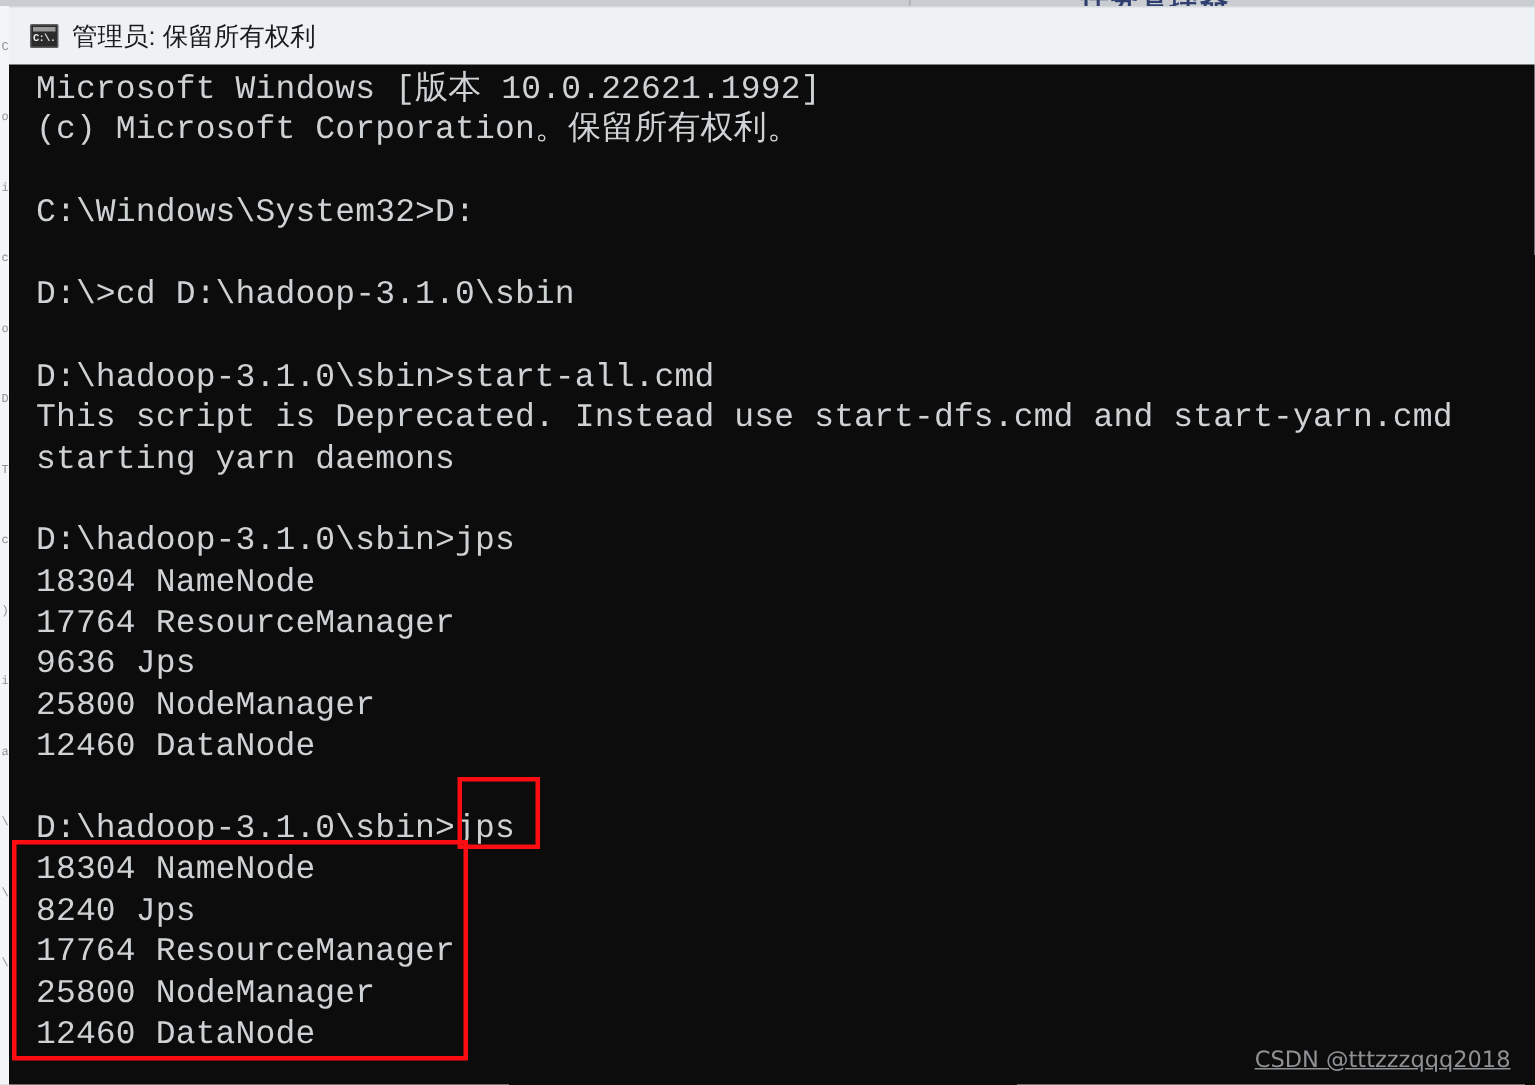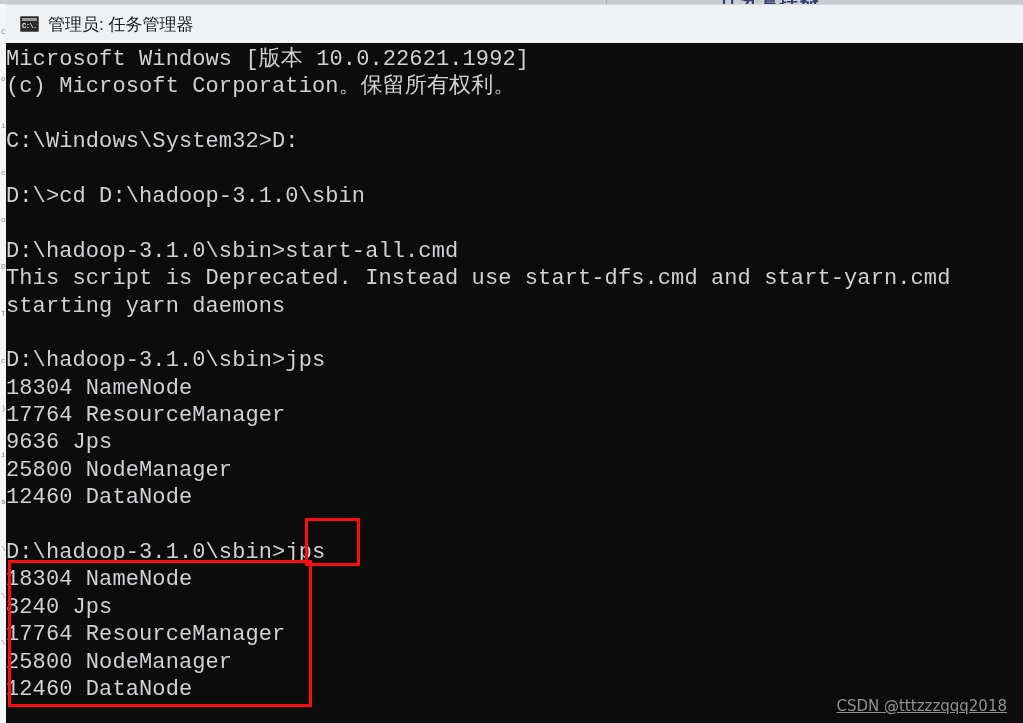--- a/index.html
+++ b/index.html
@@ -134,20 +134,21 @@
     font-family: "Liberation Mono", monospace;
     font-size: 22px;
     line-height: 27.4px;
     color: #cfd2d4;
     white-space: pre;
     letter-spacing: 0.1px;
   }
   #terminal-text .line {
     height: 27.4px;
     white-space: pre;
+    padding-left: 18px;
   }
   #terminal-text .blank {
     height: 27.4px;
   }
 
   
   .annotation-box {
     position: absolute;
     border: 3px solid #fb0d11;
     box-sizing: border-box;
@@ -203,21 +204,21 @@
     </div>
 </div>
 
 <div id="console-window">
 
   <div id="console-titlebar">
     <div id="cmd-app-icon">
       <div class="icon-bar"></div>
       <div class="icon-prompt">C:\.</div>
     </div>
-    <div id="console-title-text">管理员: 任务管理器</div>
+    <div id="console-title-text">管理员: 保留所有权利</div>
   </div>
 
   <div id="terminal-body">
     <div id="terminal-text"><div class="line">Microsoft Windows [版本 10.0.22621.1992]</div><div class="line">(c) Microsoft Corporation。保留所有权利。</div><div class="line blank">&nbsp;</div><div class="line">C:\Windows\System32&gt;D:</div><div class="line blank">&nbsp;</div><div class="line">D:\&gt;cd D:\hadoop-3.1.0\sbin</div><div class="line blank">&nbsp;</div><div class="line">D:\hadoop-3.1.0\sbin&gt;start-all.cmd</div><div class="line">This script is Deprecated. Instead use start-dfs.cmd and start-yarn.cmd</div><div class="line">starting yarn daemons</div><div class="line blank">&nbsp;</div><div class="line">D:\hadoop-3.1.0\sbin&gt;jps</div><div class="line">18304 NameNode</div><div class="line">17764 ResourceManager</div><div class="line">9636 Jps</div><div class="line">25800 NodeManager</div><div class="line">12460 DataNode</div><div class="line blank">&nbsp;</div><div class="line">D:\hadoop-3.1.0\sbin&gt;jps</div><div class="line">18304 NameNode</div><div class="line">8240 Jps</div><div class="line">17764 ResourceManager</div><div class="line">25800 NodeManager</div><div class="line">12460 DataNode</div></div>
   </div>
 
   <div class="annotation-box" id="annotation-jps-command"></div>
   <div class="annotation-box" id="annotation-jps-output"></div>
 
   <div id="csdn-watermark">CSDN @tttzzzqqq2018</div>

